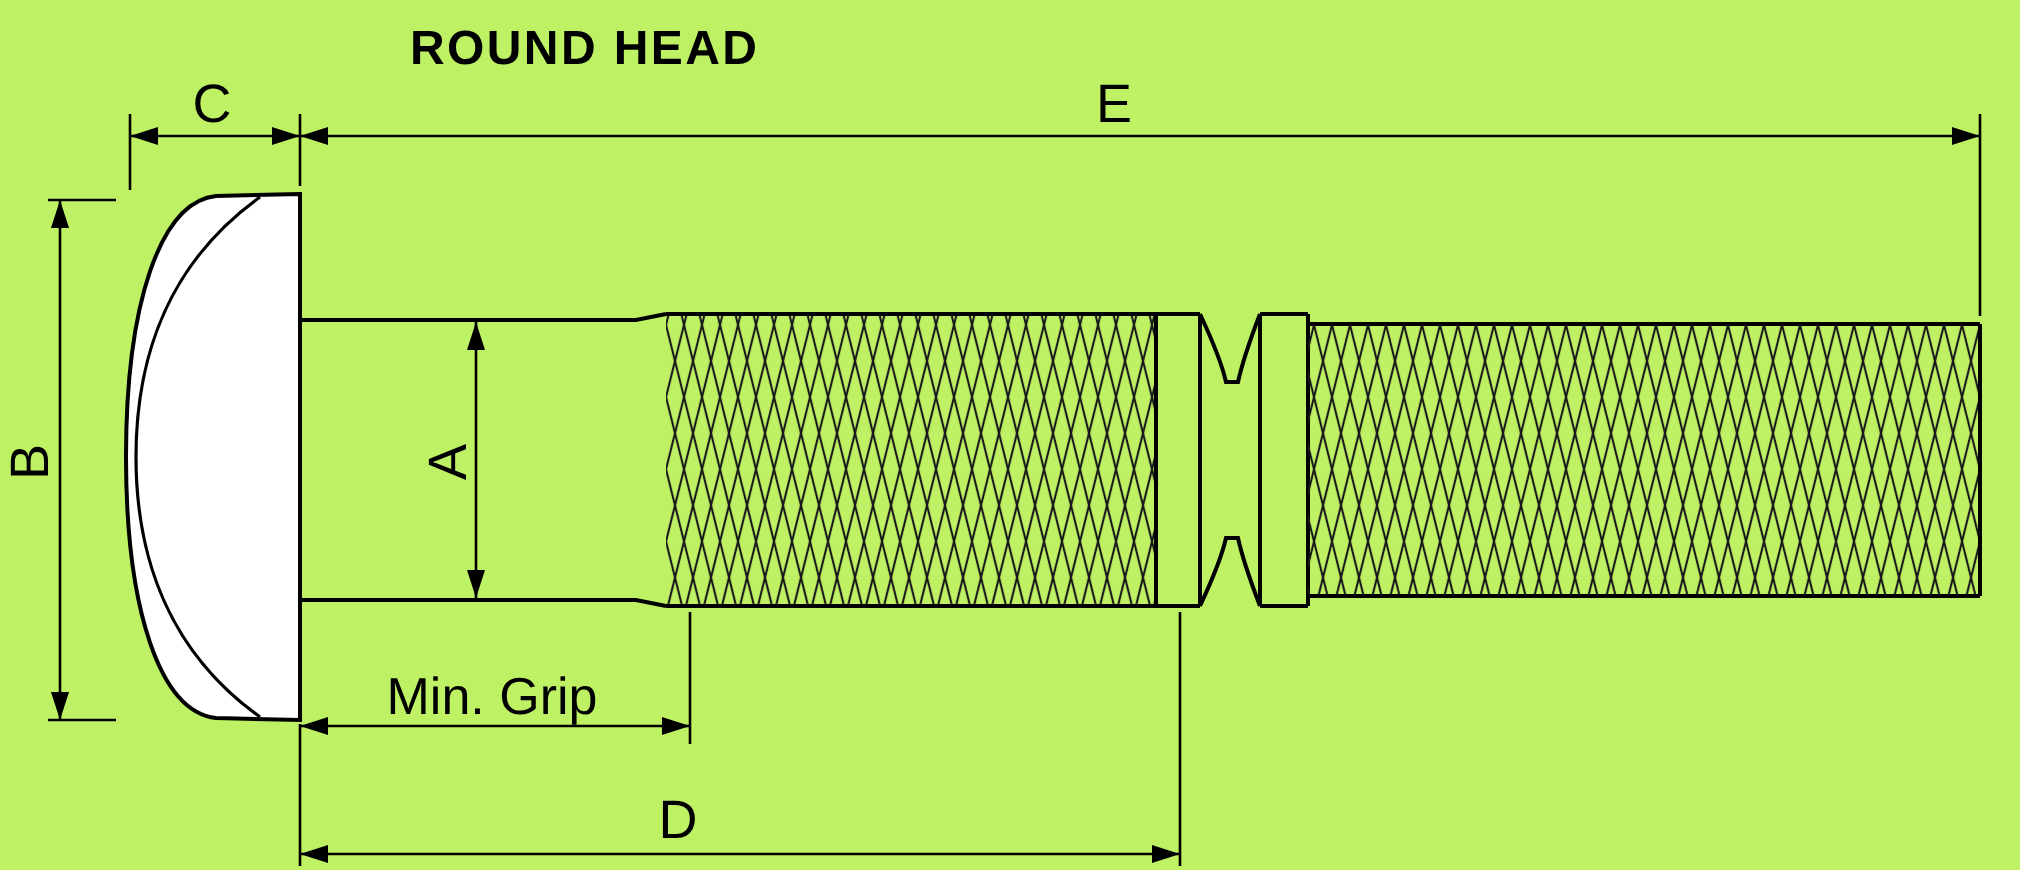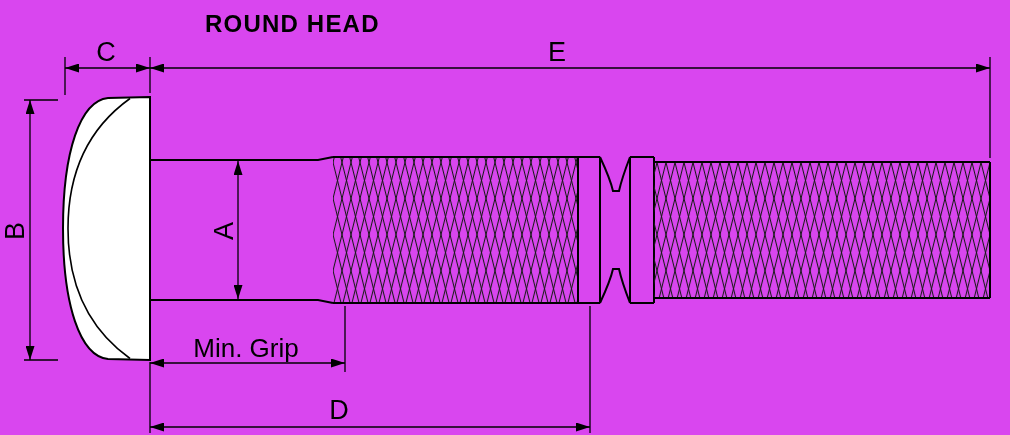--- a/index.html
+++ b/index.html
@@ -4,21 +4,21 @@
 <style>
   html, body {
     margin: 0;
     padding: 0;
     background: #ffffff;
   }
   .stage {
     position: relative;
     width: 1010px;
     height: 435px;
-    background: #d946ef;
+    background: #bef264;
     overflow: hidden;
   }
   svg { display: block; }
   text {
     font-family: "Liberation Sans", sans-serif;
     fill: #000000;
   }
   .dim-label  { font-size: 27px; }
   .grip-label { font-size: 26px; }
   .title {

